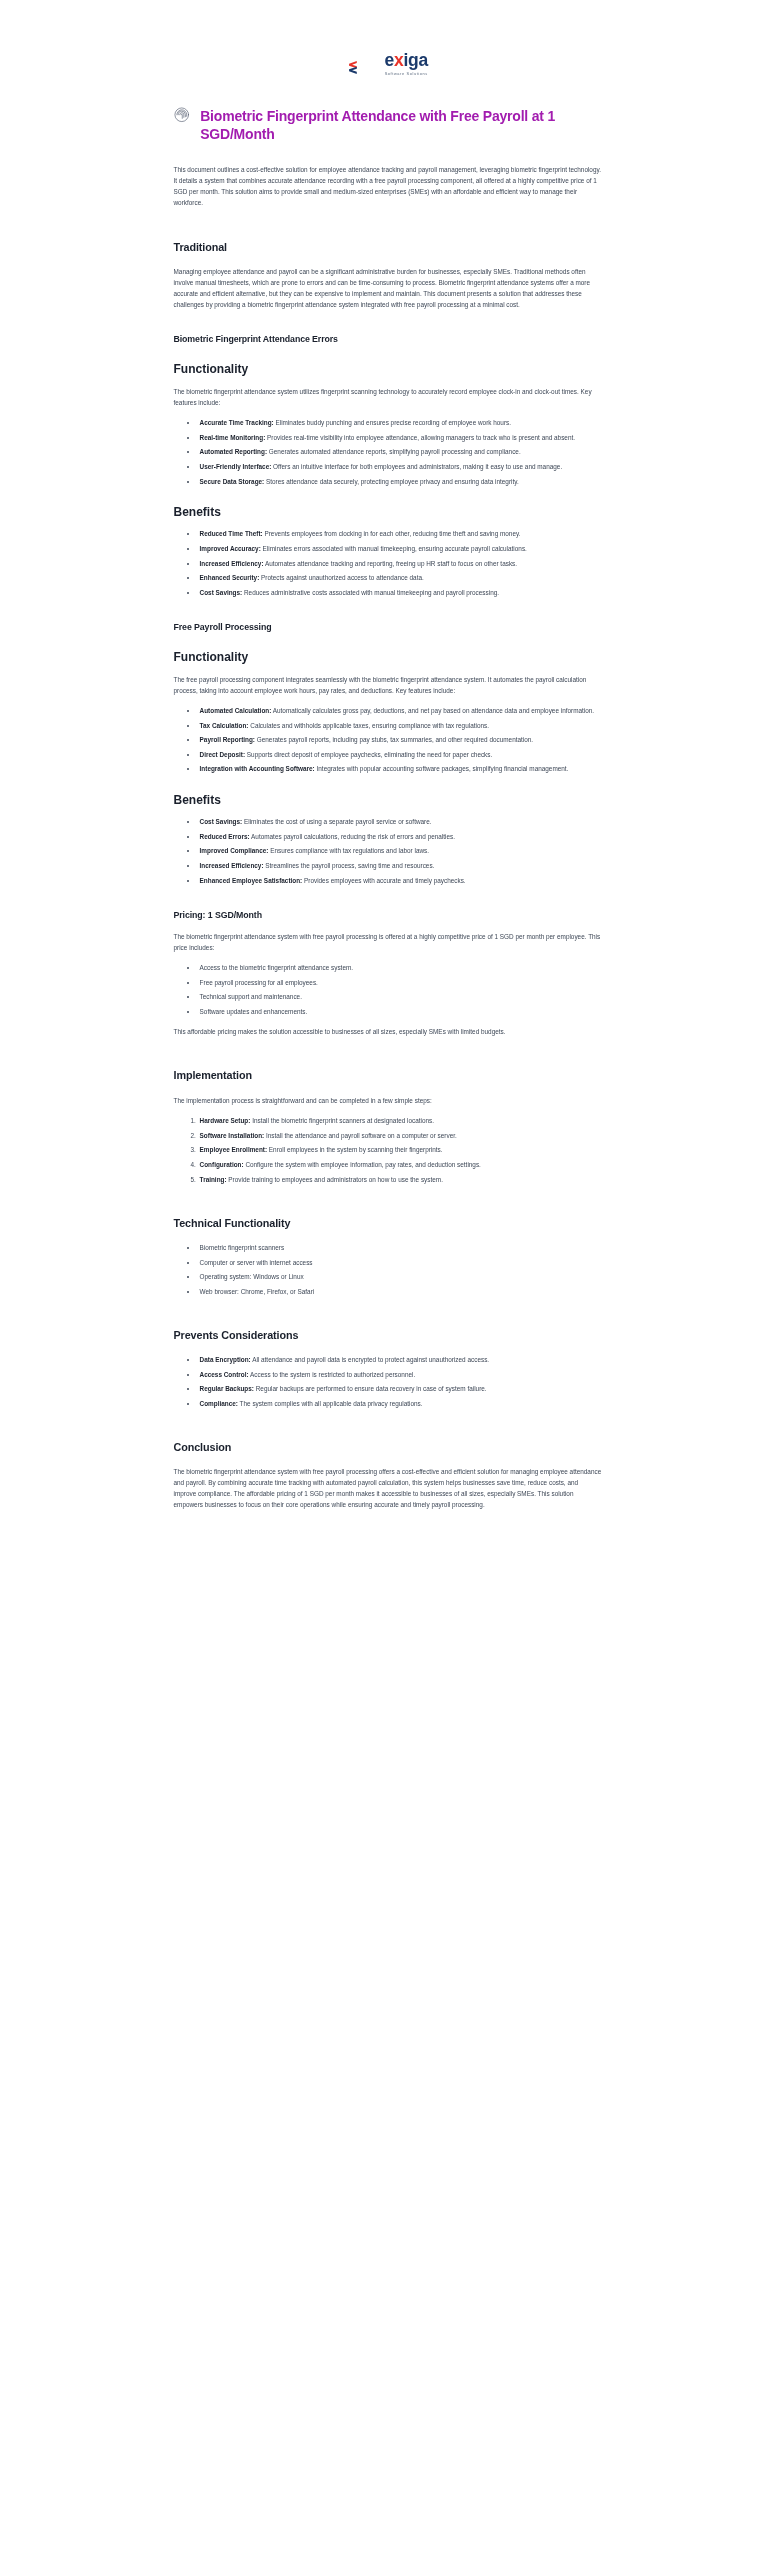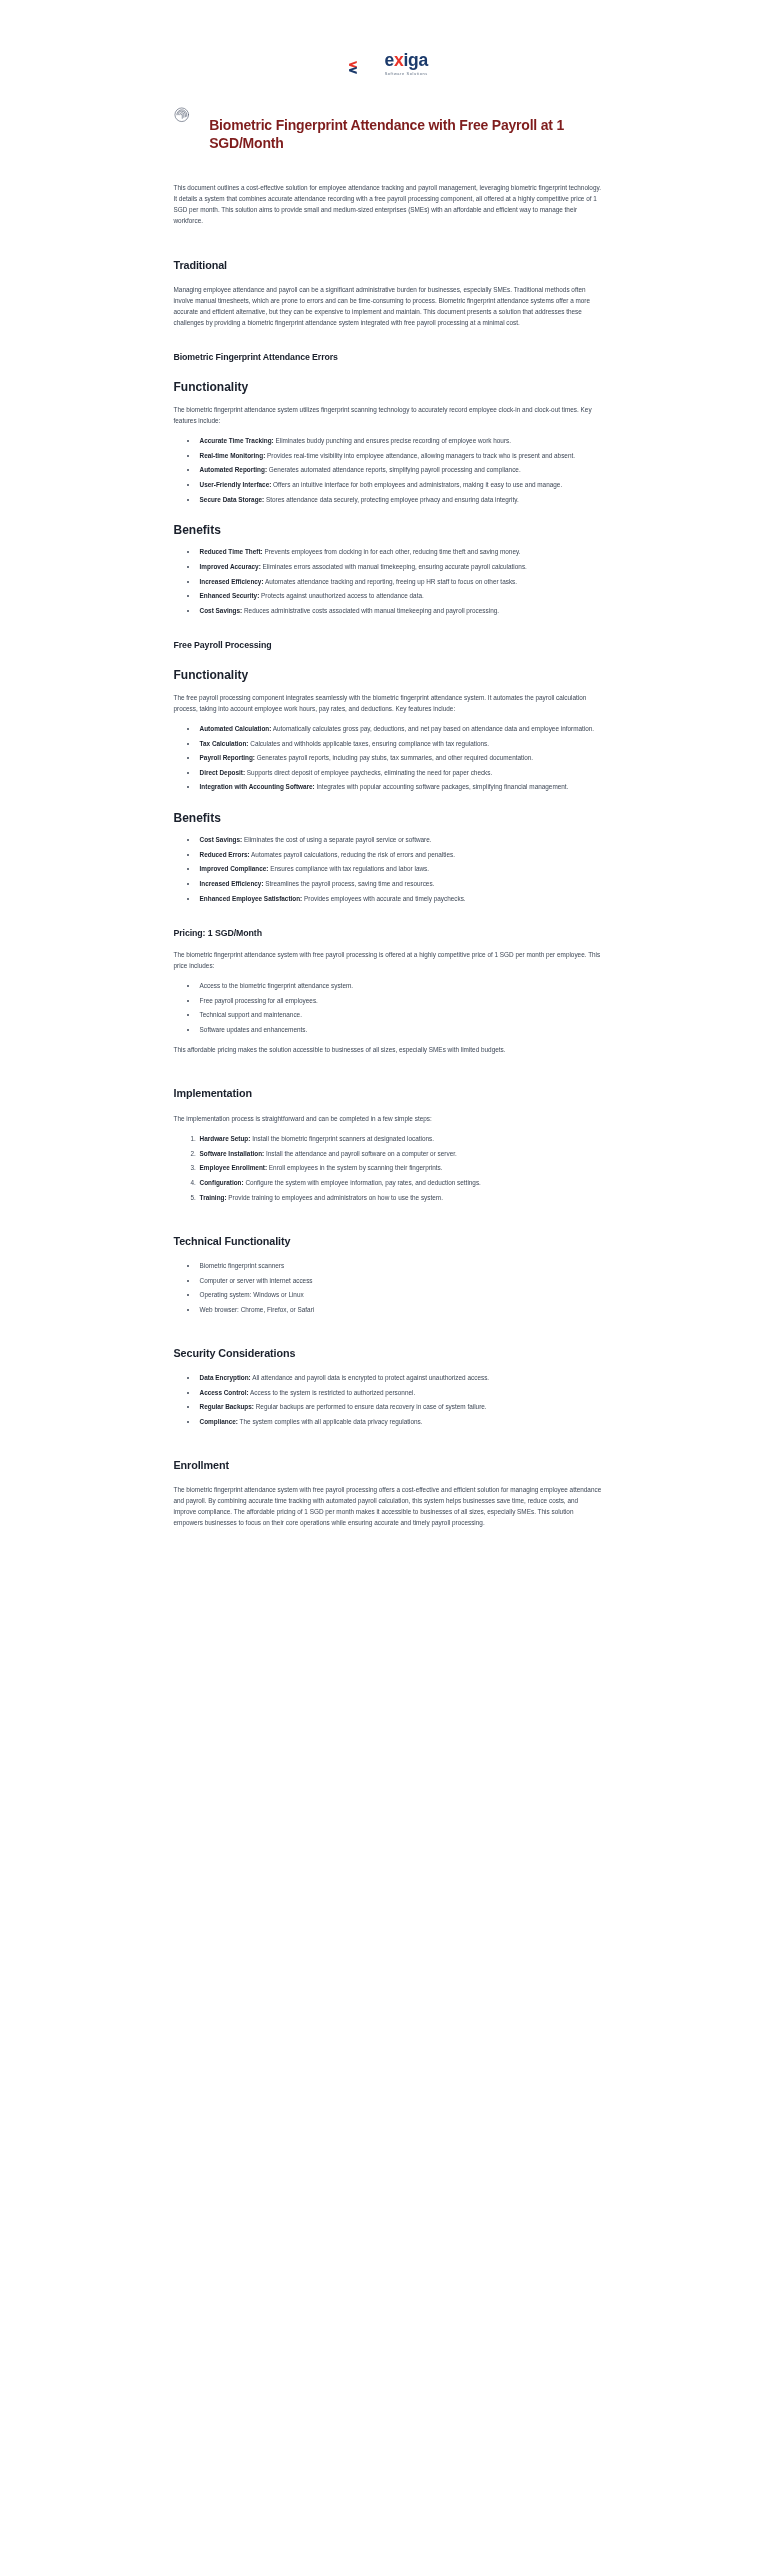--- a/index.html
+++ b/index.html
@@ -73,22 +73,22 @@
   .title-icon {
     flex: 0 0 auto;
     width: 15.5px;
     height: 15.5px;
     margin-top: 3.1px;
   }
   h1.doc-title {
     font-size: 14px;
     line-height: 1.32;
     font-weight: 700;
-    color: #7f1d1d;
-    margin: 12px;
+    color: #a21caf;
+    margin: 3px;
     letter-spacing: -0.2px;
   }
 
   p.lead, p.para {
     font-size: 6.4px;
     line-height: 1.72;
     color: #3d4756;
     margin: 0 0 9.3px 0;
   }
   p.lead { margin-bottom: 14.4px; }
@@ -237,27 +237,27 @@
     </ol>
 
     <h2 class="h2">Technical Functionality</h2>
     <ul class="bullets plain-list">
       <li>Biometric fingerprint scanners</li>
       <li>Computer or server with internet access</li>
       <li>Operating system: Windows or Linux</li>
       <li>Web browser: Chrome, Firefox, or Safari</li>
     </ul>
 
-    <h2 class="h2">Security Considerations</h2>
+    <h2 class="h2">Prevents Considerations</h2>
     <ul class="bullets">
       <li><b>Data Encryption:</b><span> All attendance and payroll data is encrypted to protect against unauthorized access.</span></li>
       <li><b>Access Control:</b><span> Access to the system is restricted to authorized personnel.</span></li>
       <li><b>Regular Backups:</b><span> Regular backups are performed to ensure data recovery in case of system failure.</span></li>
       <li><b>Compliance:</b><span> The system complies with all applicable data privacy regulations.</span></li>
     </ul>
 
-    <h2 class="h2">Enrollment</h2>
+    <h2 class="h2">Conclusion</h2>
     <p class="para">The biometric fingerprint attendance system with free payroll processing offers a cost-effective and efficient solution for managing employee attendance and payroll. By combining accurate time tracking with automated payroll calculation, this system helps businesses save time, reduce costs, and improve compliance. The affordable pricing of 1 SGD per month makes it accessible to businesses of all sizes, especially SMEs. This solution empowers businesses to focus on their core operations while ensuring accurate and timely payroll processing.</p>
 
   </div>
 
 </div>
 
 
 </body></html>

